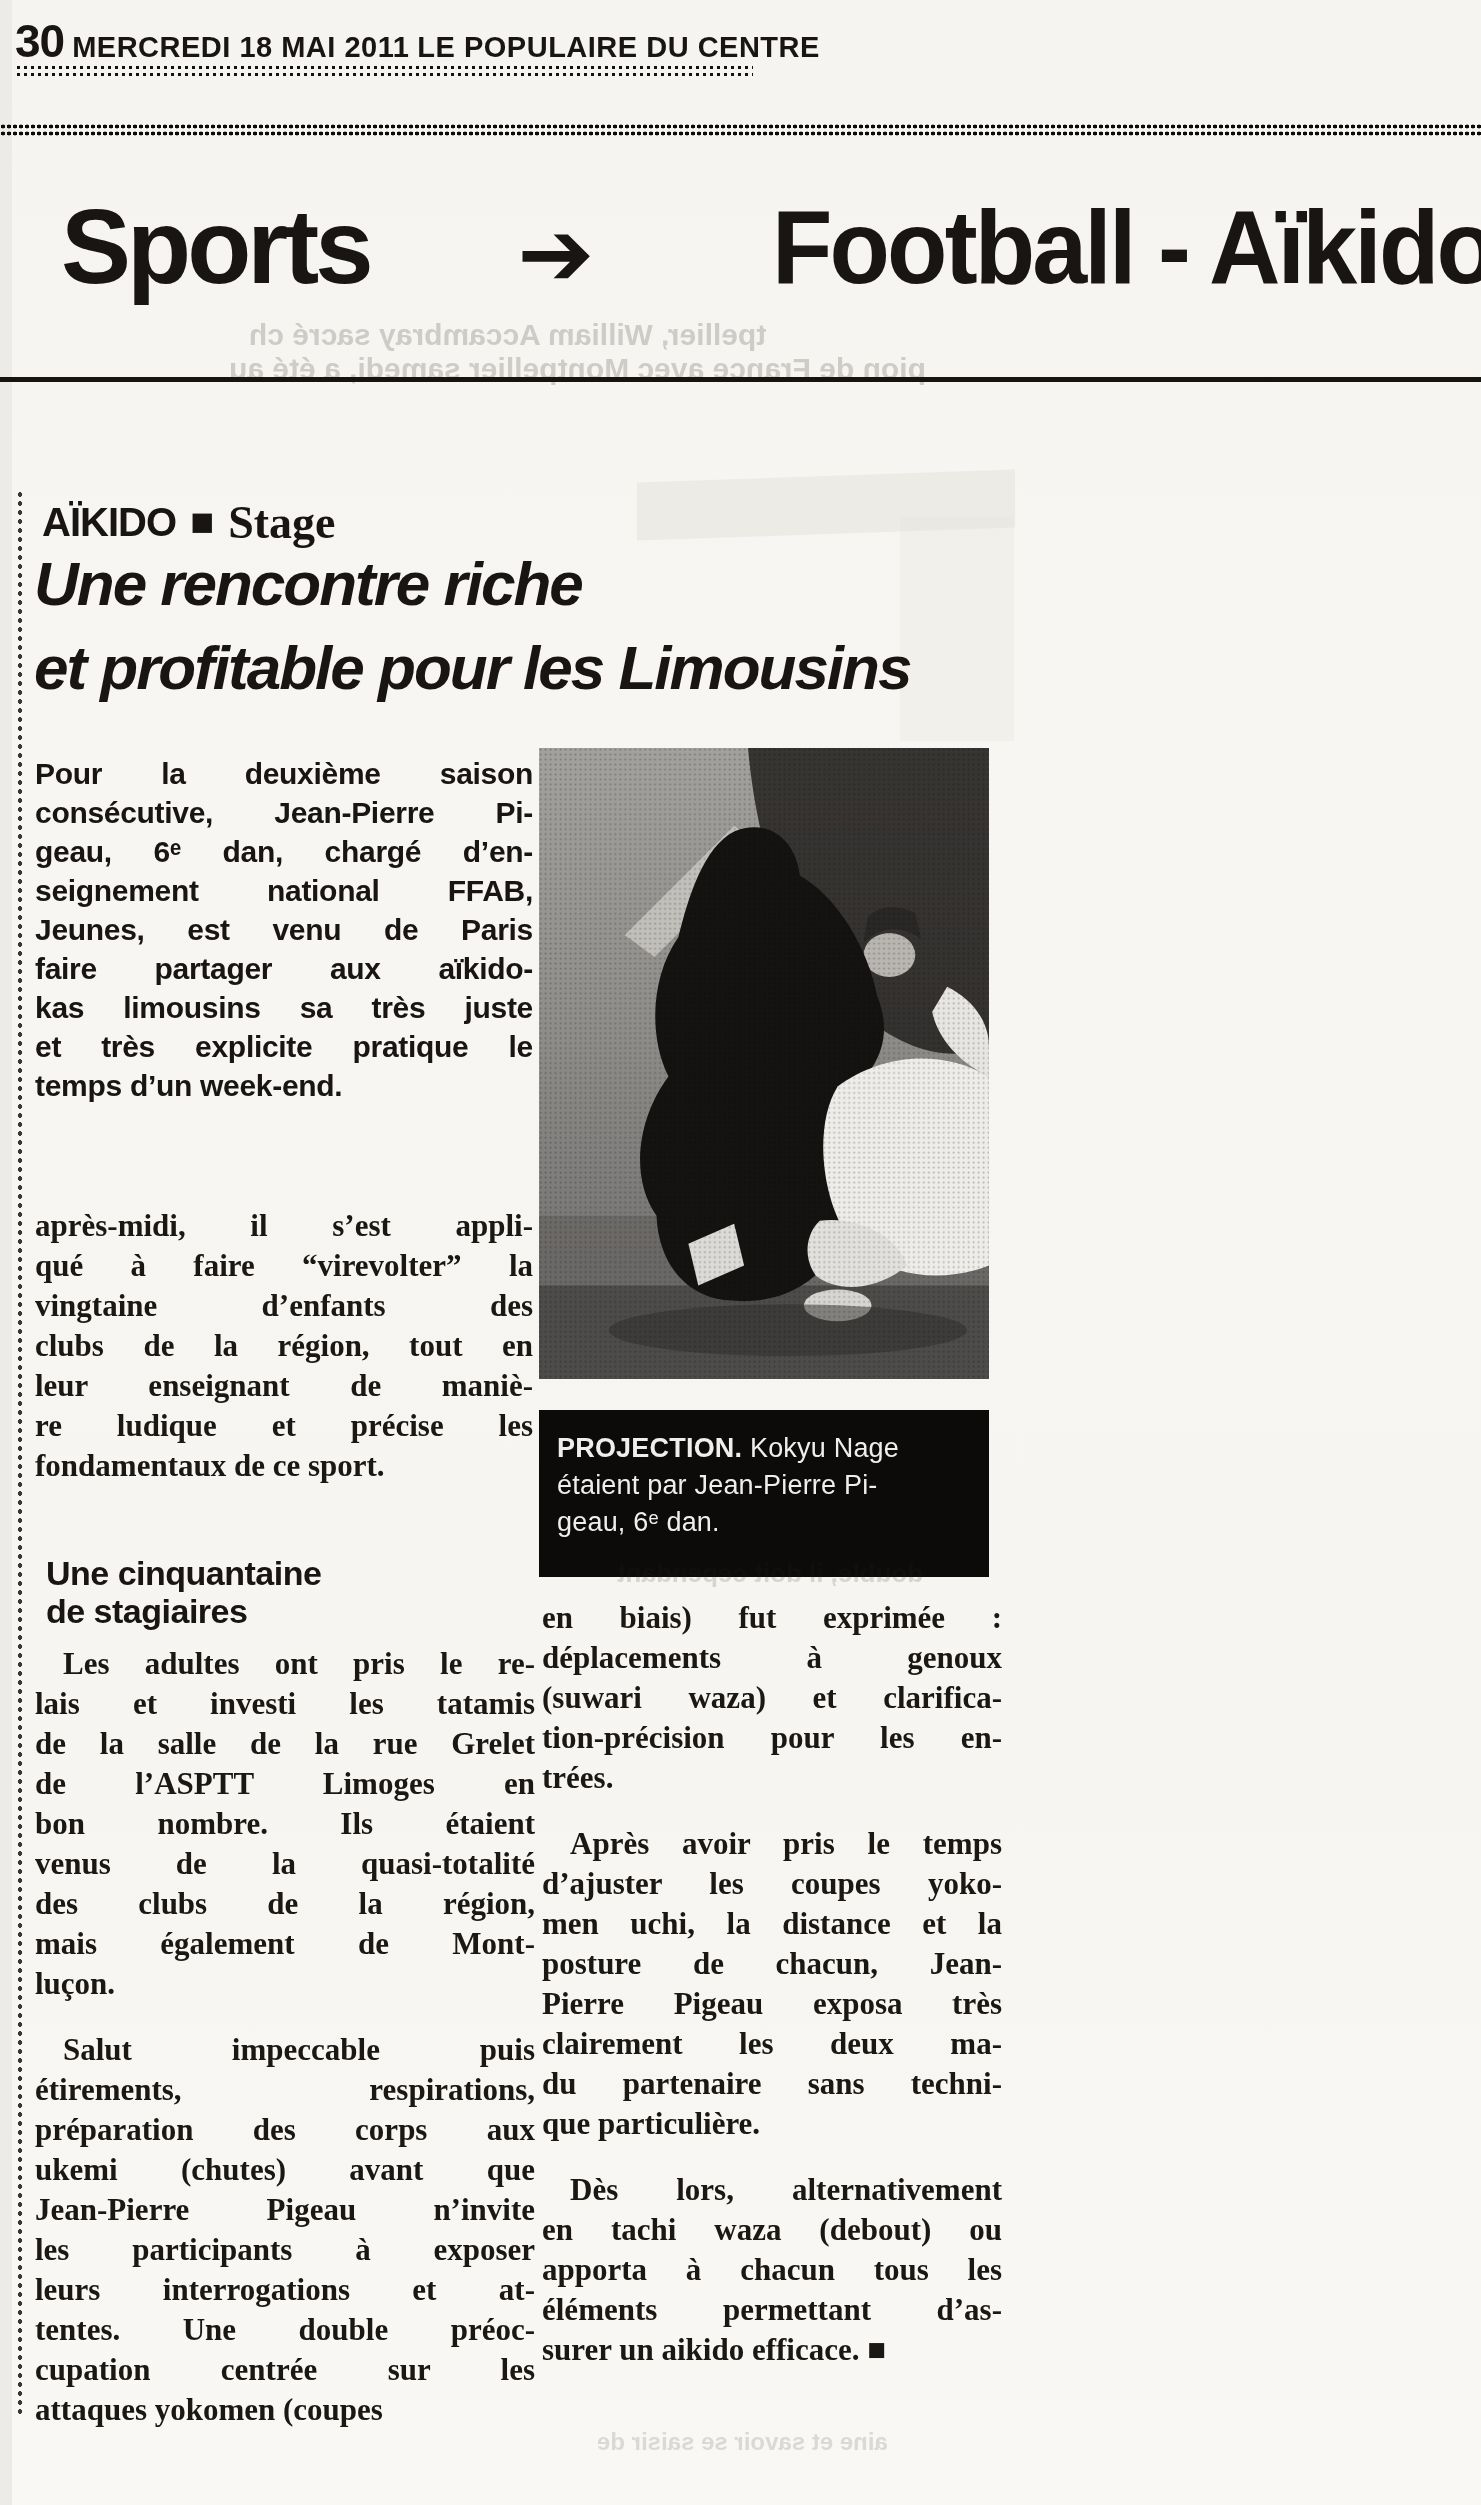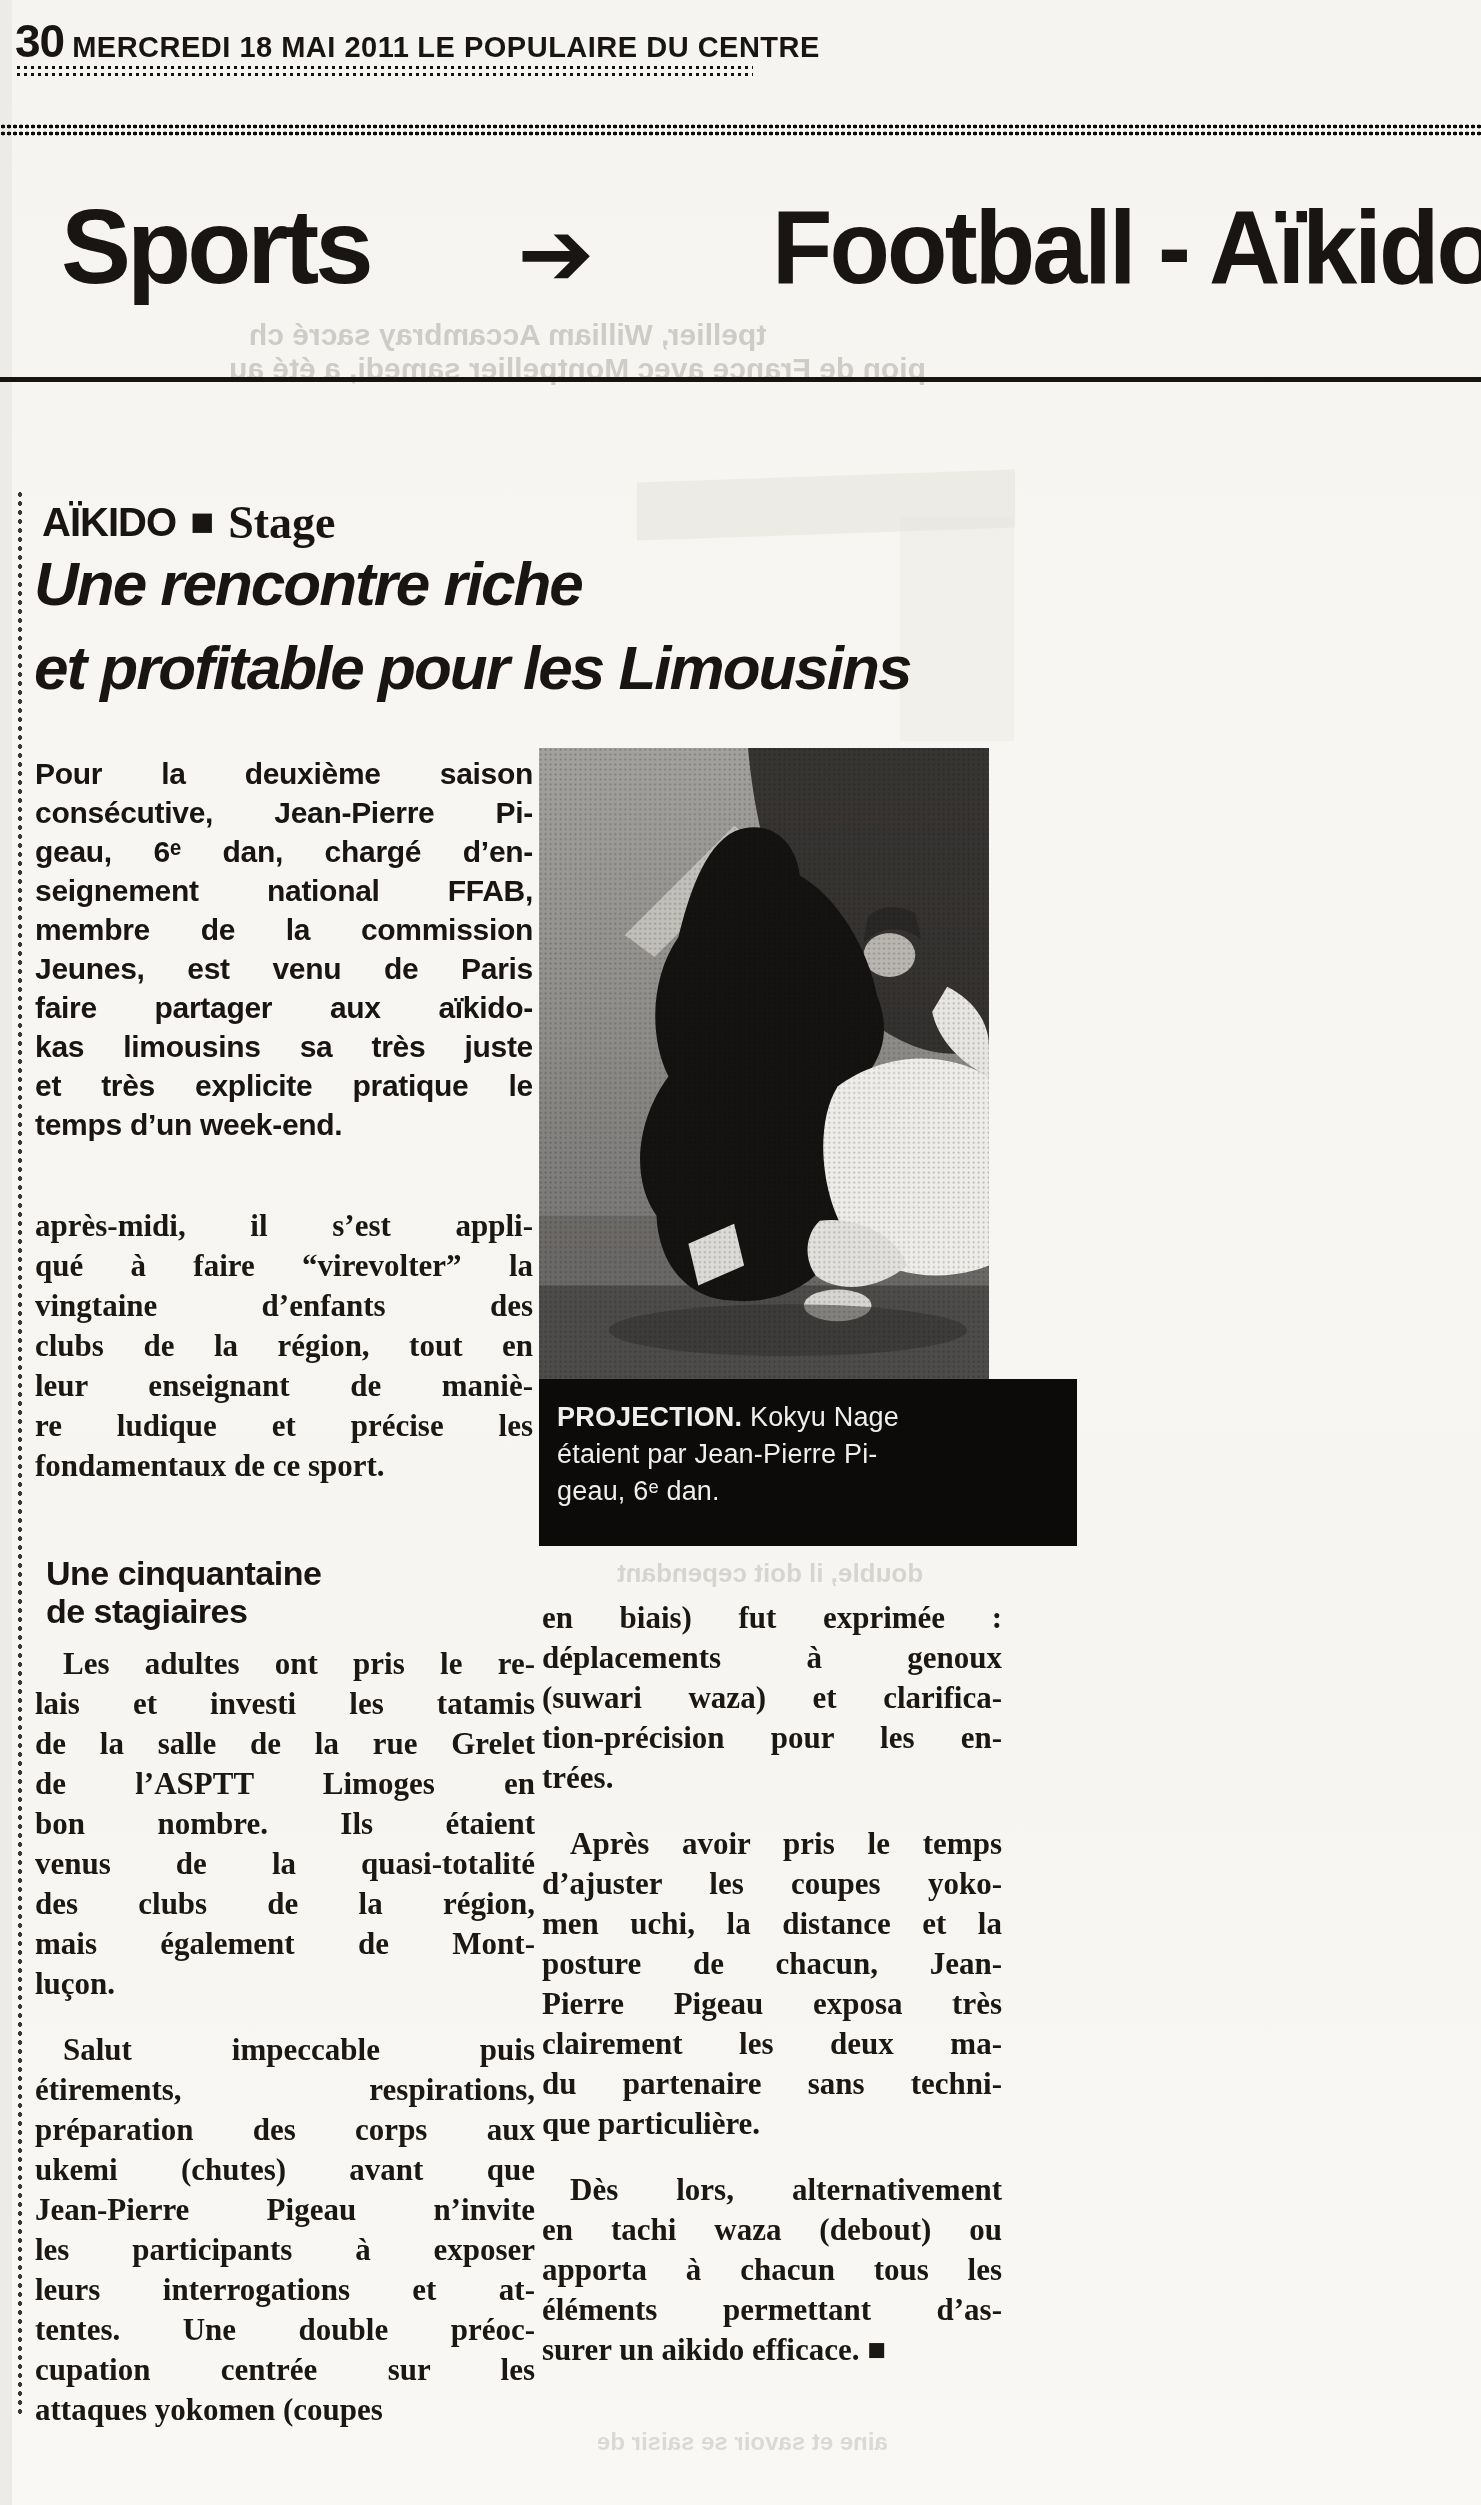--- a/index.html
+++ b/index.html
@@ -53,22 +53,22 @@
   .para + .para{margin-top:26px;}
   #lead{left:35px; top:754px; width:498px; font-size:30px; font-weight:700; line-height:39px; letter-spacing:-0.3px;}
   .serifcol{font-family:"Liberation Serif","DejaVu Serif",serif; font-weight:700; font-size:31px; line-height:40px; color:#1b1814;}
   #intro2{left:35px; top:1180px; width:498px;}
   #subhead{left:46px; top:1554px; font-size:34px; font-weight:900; line-height:38px; letter-spacing:-0.5px;}
   #left-col{left:35px; top:1644px; width:500px;}
   #right-col{left:542px; top:1598px; width:460px;}
   
   #photo{left:539px; top:748px; width:450px;}
   #photo svg{display:block;}
-  #caption{width:538px; height:167px; background:#0c0b0a; box-sizing:border-box; padding:20px 18px 0 18px;
-    color:#efeeec; font-size:27px; line-height:37px; letter-spacing:0.2px;}
+  #caption{width:450px; height:167px; background:#0c0b0a; box-sizing:border-box; padding:20px 18px 0 18px;
+    color:#efeeec; font-size:27px; line-height:37px; letter-spacing:0.2px;margin-top:31px;}
   .cap-label{font-weight:900;}
   #bleed3{left:597px; top:2428px; font-size:24px; opacity:.75;}
   #bleed4{left:617px; top:1558px; font-size:26px; opacity:.8;}
   .edge-shade{left:0; top:0; width:12px; height:2505px; background:#ecebe8;}
 </style>
 </head>
 <body>
 
 <div id="page">
 
@@ -108,21 +108,20 @@
   <div class="abs" id="article-title">
     <div>Une rencontre riche</div>
     <div>et profitable pour les Limousins</div>
   </div>
 
   <div class="abs para" id="lead">
       <div class="jline">Pour la deuxième saison</div>
       <div class="jline">consécutive, Jean-Pierre Pi-</div>
       <div class="jline">geau, 6ᵉ dan, chargé d’en-</div>
       <div class="jline">seignement national FFAB,</div>
-      <div class="jline">membre de la commission</div>
       <div class="jline">Jeunes, est venu de Paris</div>
       <div class="jline">faire partager aux aïkido-</div>
       <div class="jline">kas limousins sa très juste</div>
       <div class="jline">et très explicite pratique le</div>
       <div class="jline jlast">temps d’un week-end.</div>
     </div>
 
   <div class="abs serifcol para" id="intro2">
       <div class="jline">après-midi, il s’est appli-</div>
       <div class="jline">qué à faire “virevolter” la</div>

